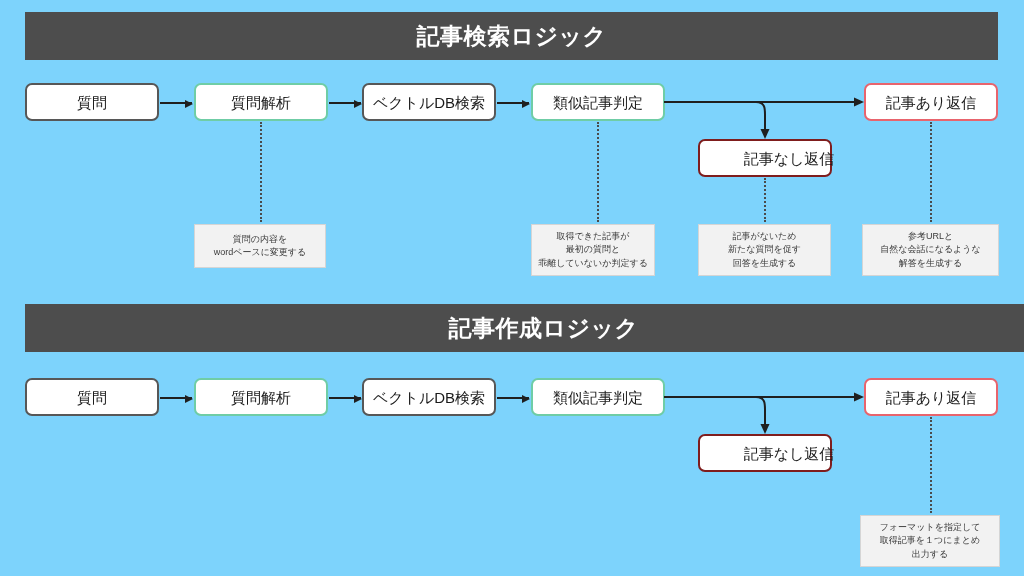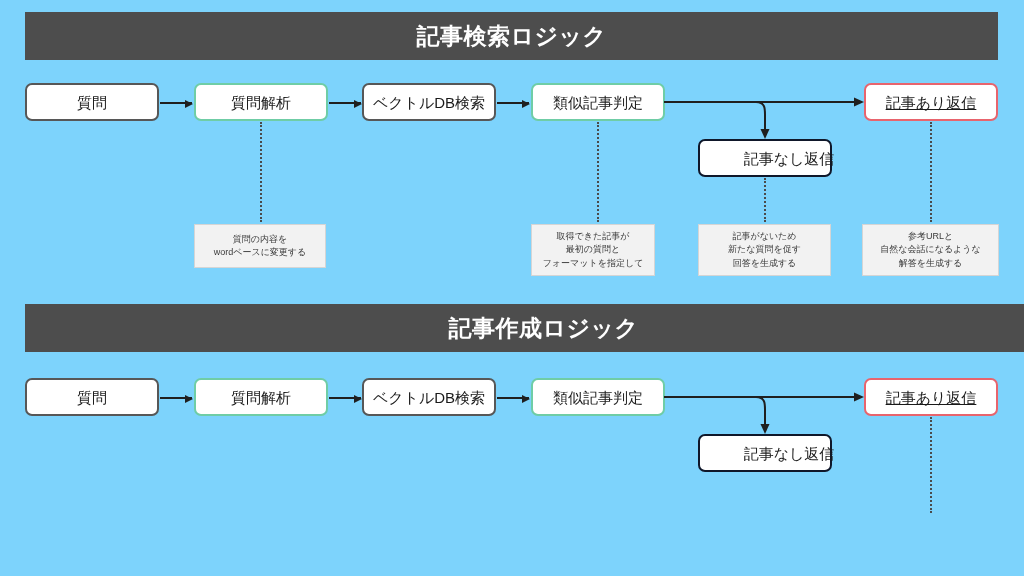--- a/index.html
+++ b/index.html
@@ -44,22 +44,22 @@
     align-items: center;
     justify-content: center;
     font-size: 15px;
     color: #1a1a1a;
     line-height: 1;
     white-space: nowrap;
     border-radius: 7px;
   }
   .node.gray  { border: 2px solid #575757; }
   .node.green { border: 2px solid #6fcda6; }
-  .node.red   { border: 2px solid #e8646d; text-decoration: underline; }
-  .node.blue  { border: 2px solid #0f172a; padding-left: 48px; }
+  .node.red   { border: 2px solid #e8646d; }
+  .node.blue  { border: 2px solid #7f1d1d; padding-left: 48px; }
 
   
   .note {
     position: absolute;
     box-sizing: border-box;
     background: #f2f2f2;
     border: 1px solid #d5d5d5;
     display: flex;
     flex-direction: column;
     align-items: center;
@@ -149,21 +149,21 @@
   <div class="dotted" style="left:930px; top:122px; height:100px;"></div>
 
   <div class="note" style="left:194px; top:224px; width:132px; height:44px;">
     <span>質問の内容を</span>
     <span>wordベースに変更する</span>
   </div>
 
   <div class="note" style="left:531px; top:224px; width:124px; height:52px;">
     <span>取得できた記事が</span>
     <span>最初の質問と</span>
-    <span>フォーマットを指定して</span>
+    <span>乖離していないか判定する</span>
   </div>
 
   <div class="note" style="left:698px; top:224px; width:133px; height:52px;">
     <span>記事がないため</span>
     <span>新たな質問を促す</span>
     <span>回答を生成する</span>
   </div>
 
   <div class="note" style="left:862px; top:224px; width:137px; height:52px;">
     <span>参考URLと</span>
@@ -205,14 +205,19 @@
 
   <svg class="branch-svg" style="left:664px; top:383px; width:204px; height:56px;" viewBox="0 0 204 56">
     <path d="M0,14 L192,14" fill="none" stroke="#1f1f1f" stroke-width="2"></path>
     <polygon points="200,14 190,9.5 190,18.5" fill="#1f1f1f"></polygon>
     <path d="M92,14 C102,14 101,22 101,30 L101,43" fill="none" stroke="#1f1f1f" stroke-width="2"></path>
     <polygon points="101,51 96.5,41 105.5,41" fill="#1f1f1f"></polygon>
   </svg>
 
   <div class="dotted" style="left:930px; top:417px; height:96px;"></div>
 
+  <div class="note" style="left:860px; top:515px; width:140px; height:52px;">
+    <span>フォーマットを指定して</span>
+    <span>取得記事を１つにまとめ</span>
+    <span>出力する</span>
+  </div>
 
 </div>
 
 </body></html>

